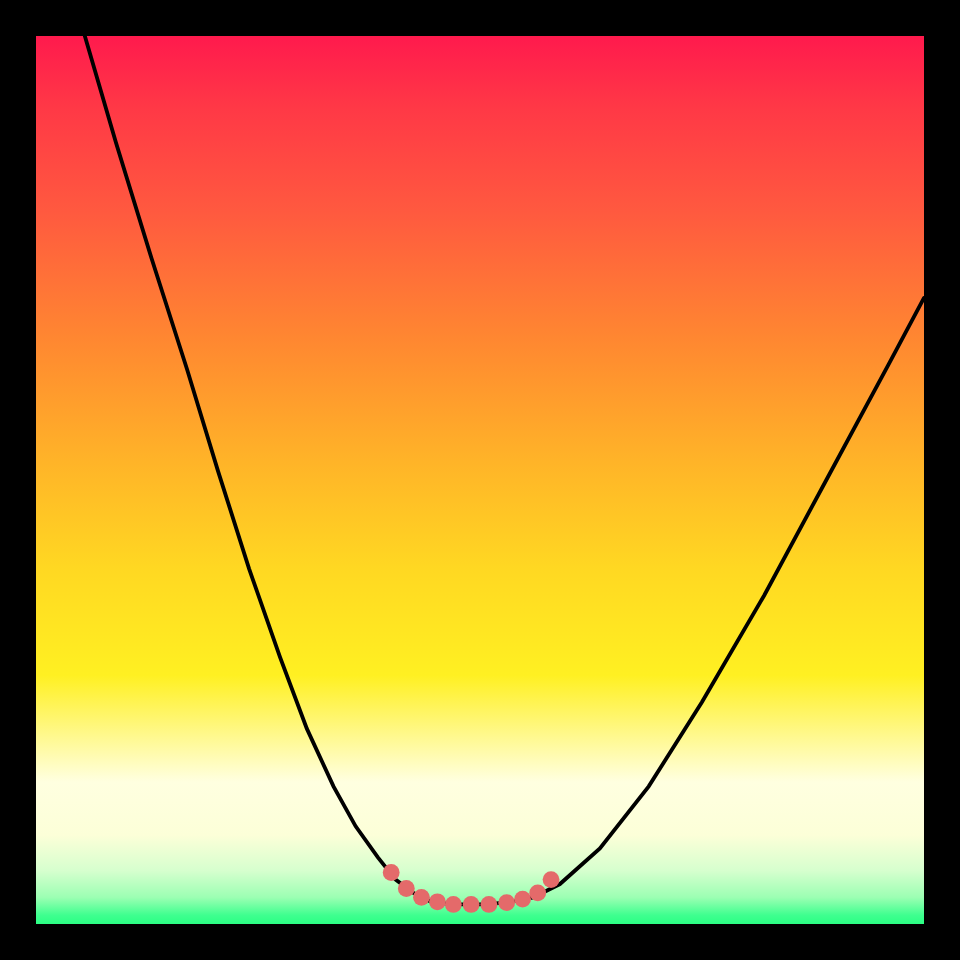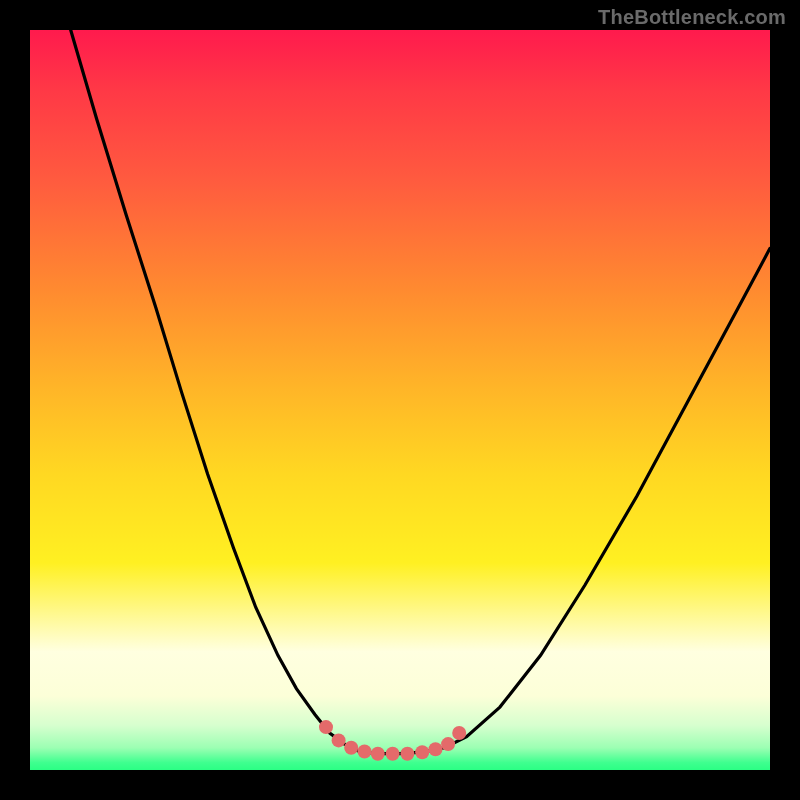--- a/index.html
+++ b/index.html
@@ -60,21 +60,20 @@
     width: 740px;
     height: 740px;
     overflow: visible;
   }
 </style>
 </head>
 <body>
 
 <div class="frame">
 
-  <div class="watermark">TheBottleneck.com</div>
 
   <div class="plot-area">
     <svg class="curve" viewBox="0 0 740 740">
       <path id="curve-path" fill="none" stroke="#000000" stroke-width="3.2" stroke-linecap="round" d="M40.7 0.0 L66.6 88.8 L96.2 185.0 L125.8 277.5 L151.7 362.6 L177.6 444.0 L203.5 518.0 L225.7 577.2 L247.9 625.3 L266.4 658.6 L284.9 684.5 L299.7 703.0 L314.5 714.1 L329.3 721.5 L347.8 723.7 L370.0 723.7 L392.2 722.2 L414.4 717.8 L436.6 706.7 L469.9 677.1 L510.6 625.3 L555.0 555.0 L606.8 466.2 L658.6 370.0 L710.4 273.8 L740.0 218.3"></path>
       <g id="marker-group">
           <circle cx="296.0" cy="697.1" r="7" fill="#e46a6a"></circle>
           <circle cx="308.6" cy="710.4" r="7" fill="#e46a6a"></circle>
           <circle cx="321.2" cy="717.8" r="7" fill="#e46a6a"></circle>
           <circle cx="334.5" cy="721.5" r="7" fill="#e46a6a"></circle>
           <circle cx="347.8" cy="723.7" r="7" fill="#e46a6a"></circle>

